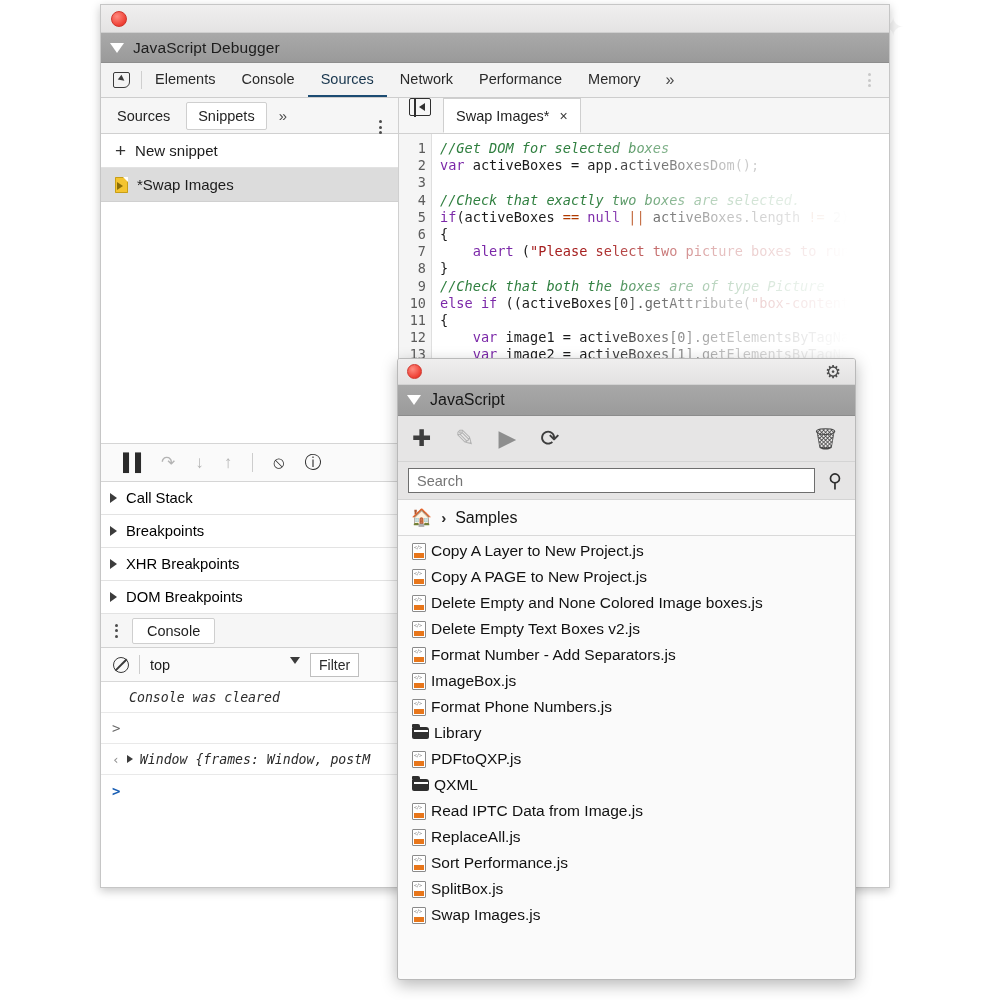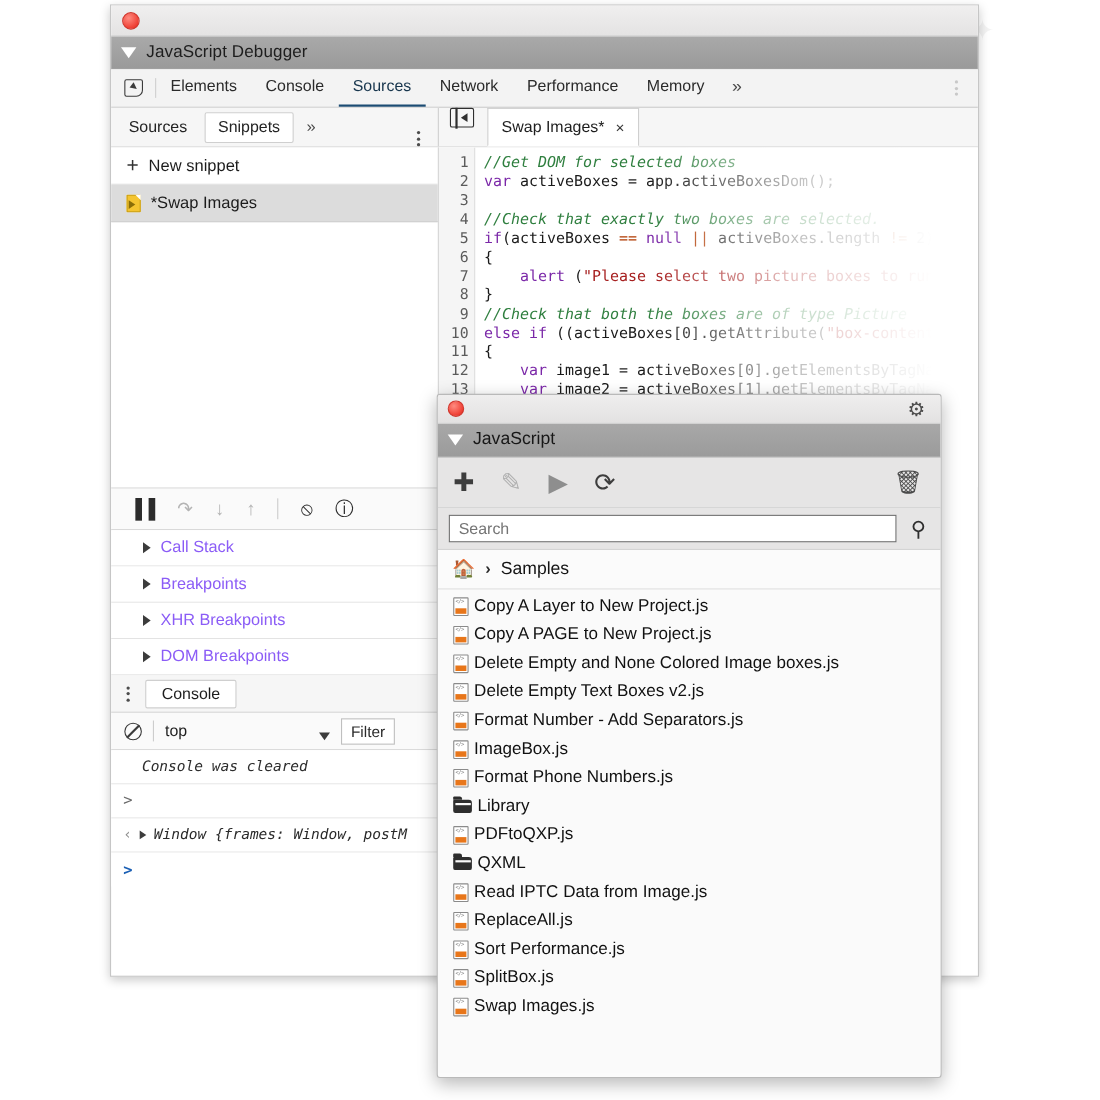--- a/index.html
+++ b/index.html
@@ -148,43 +148,43 @@
     height: 39px; border-top: 1px solid #d5d5d5; border-bottom: 1px solid #d5d5d5;
     background: #fafafa; display: flex; align-items: center; gap: 20px; padding-left: 16px;
     width: 298px;
   }
   .dbg-ico { color: #565656; font-size: 17px; line-height: 1; display:flex; align-items:center; }
   .dbg-ico.dim { color: #b4b4b4; }
   .dbg-ico.dark { color: #2b2b2b; }
   .dbg-sep { width:1px; height:19px; background:#cdcdcd; }
 
   .accordion-row {
-    height: 33px; display: flex; align-items: center; gap: 9px; padding-left: 29px;
-    font-size: 14.8px; color: #8b5cf6; border-bottom: 1px solid #e3e3e3;
+    height: 33px; display: flex; align-items: center; gap: 9px; padding-left: 9px;
+    font-size: 14.8px; color: #000000; border-bottom: 1px solid #e3e3e3;
     background: #ffffff; width: 298px;
   }
   .tri-right { width: 0; height: 0;
     border-top: 5px solid transparent; border-bottom: 5px solid transparent;
     border-left: 7px solid #3c3c3c; }
 
   .console-tabrow {
     height: 34px; display: flex; align-items: center; gap: 14px; padding-left: 14px;
     border-bottom: 1px solid #d2d2d2; background: #f6f6f6; width: 298px;
   }
   .console-tab { background:#fff; border:1px solid #cfcfcf; border-radius:2px;
                  padding: 4px 14px; font-size: 14.5px; color: #1d1d1d; }
 
   .console-filterbar {
     height: 34px; display: flex; align-items: center; background: #fafafa;
     border-bottom: 1px solid #d8d8d8; width: 330px; gap: 10px; padding-left: 12px;
   }
   .ban-ico { width: 16px; height: 16px; border: 1.8px solid #3a3a3a; border-radius: 50%; position: relative; }
   .ban-ico::after { content:""; position:absolute; left:-1px; top:6px; width:16px; height:1.8px;
                     background:#3a3a3a; transform: rotate(-45deg); }
-  .ctx-select { display:flex; align-items:flex-end; justify-content:space-between;
+  .ctx-select { display:flex; align-items:flex-start; justify-content:space-between;
                 width: 150px; font-size: 14.5px; color:#1d1d1d;gap:40px; }
   .ctx-select .caret { width:0;height:0;border-left:5px solid transparent;border-right:5px solid transparent;
                        border-top:7px solid #3b3b3b; }
   .filter-box { border:1px solid #bfbfbf; background:#fff; padding: 3px 8px; font-size: 14px; color:#2b2b2b; }
 
   .console-out { width: 330px; background: #fff; }
   .con-line { height: 31px; display: flex; align-items: center; gap: 7px; padding-left: 11px;
               border-bottom: 1px solid #e9e9e9; font-family: "DejaVu Sans Mono", monospace;
               font-size: 13.2px; color: #2a2a2a; font-style: italic; }
   .con-line.cleared { padding-left: 28px; color:#2d2d2d; }

